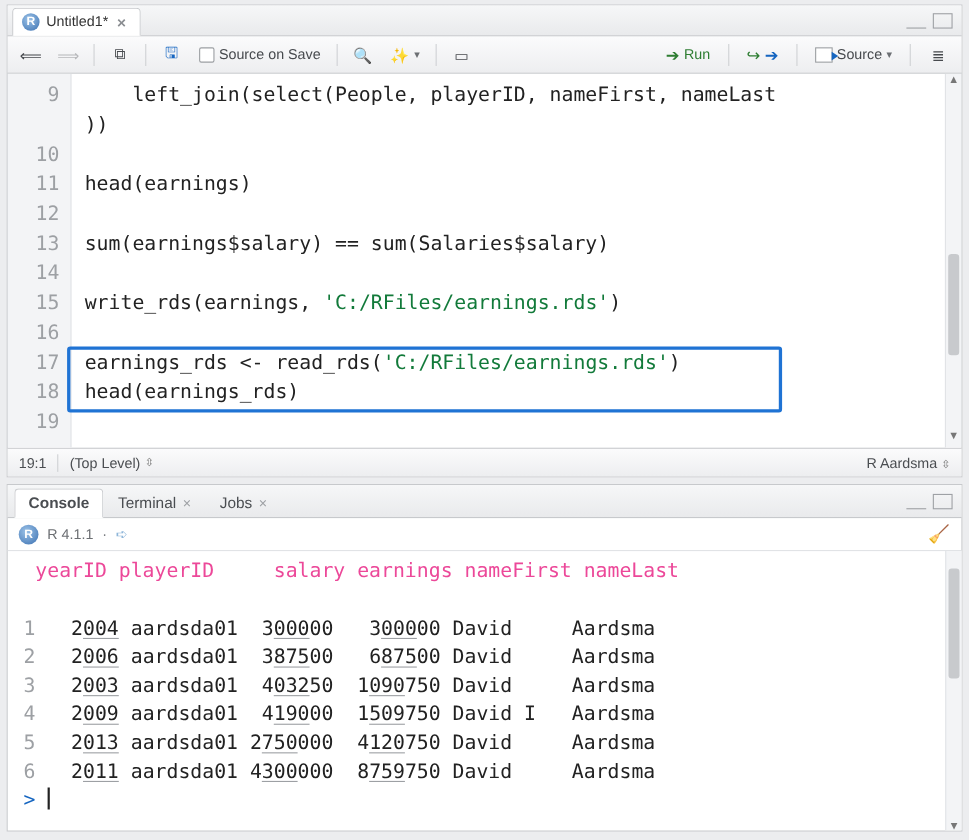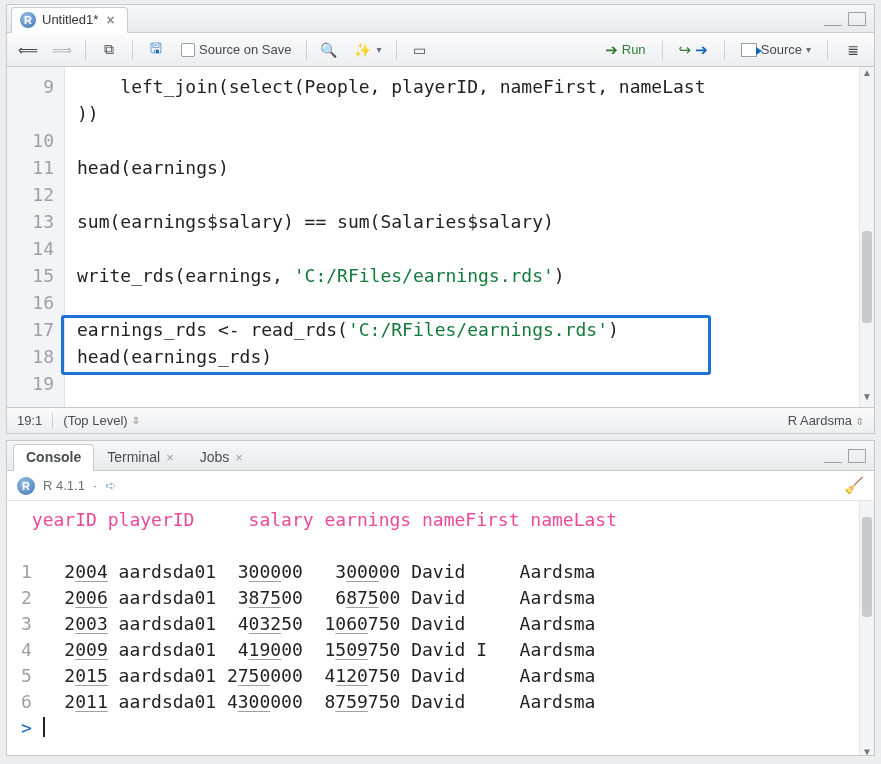--- a/index.html
+++ b/index.html
@@ -328,23 +328,23 @@
     <span>R 4.1.1</span>
     <span>·</span>
     <span style="color:#8fb6d9;">➪</span>
     <span class="broom">🧹</span>
   </div>
 
   <div class="console-out" id="console-out"> <span class="hdr">yearID playerID     salary earnings nameFirst nameLast</span>
   <span class="type"><int></int></span> <span class="type"><chr></chr></span>       <span class="type"><int></int></span>    <span class="type"><int></int></span> <span class="type"><chr></chr></span>     <span class="type"><chr></chr></span>
 <span class="rownum">1</span>   2<u class="num">004</u> aardsda01  3<u class="num">000</u>00   3<u class="num">000</u>00 David     Aardsma
 <span class="rownum">2</span>   2<u class="num">006</u> aardsda01  3<u class="num">875</u>00   6<u class="num">875</u>00 David     Aardsma
-<span class="rownum">3</span>   2<u class="num">003</u> aardsda01  4<u class="num">032</u>50  1<u class="num">060</u>750 David     Aardsma
+<span class="rownum">3</span>   2<u class="num">003</u> aardsda01  4<u class="num">032</u>50  1<u class="num">090</u>750 David     Aardsma
 <span class="rownum">4</span>   2<u class="num">009</u> aardsda01  4<u class="num">190</u>00  1<u class="num">509</u>750 David I   Aardsma
-<span class="rownum">5</span>   2<u class="num">015</u> aardsda01 2<u class="num">750</u>000  4<u class="num">120</u>750 David     Aardsma
+<span class="rownum">5</span>   2<u class="num">013</u> aardsda01 2<u class="num">750</u>000  4<u class="num">120</u>750 David     Aardsma
 <span class="rownum">6</span>   2<u class="num">011</u> aardsda01 4<u class="num">300</u>000  8<u class="num">759</u>750 David     Aardsma
 <span class="prompt">&gt;</span> <span class="cursor"></span>
     <div class="vscroll2">
       <div class="up">▲</div>
       <div class="track"><div class="thumb"></div></div>
       <div class="dn" style="position:absolute;bottom:0;left:0;right:0;">▼</div>
     </div>
   </div>
 </div>
 

